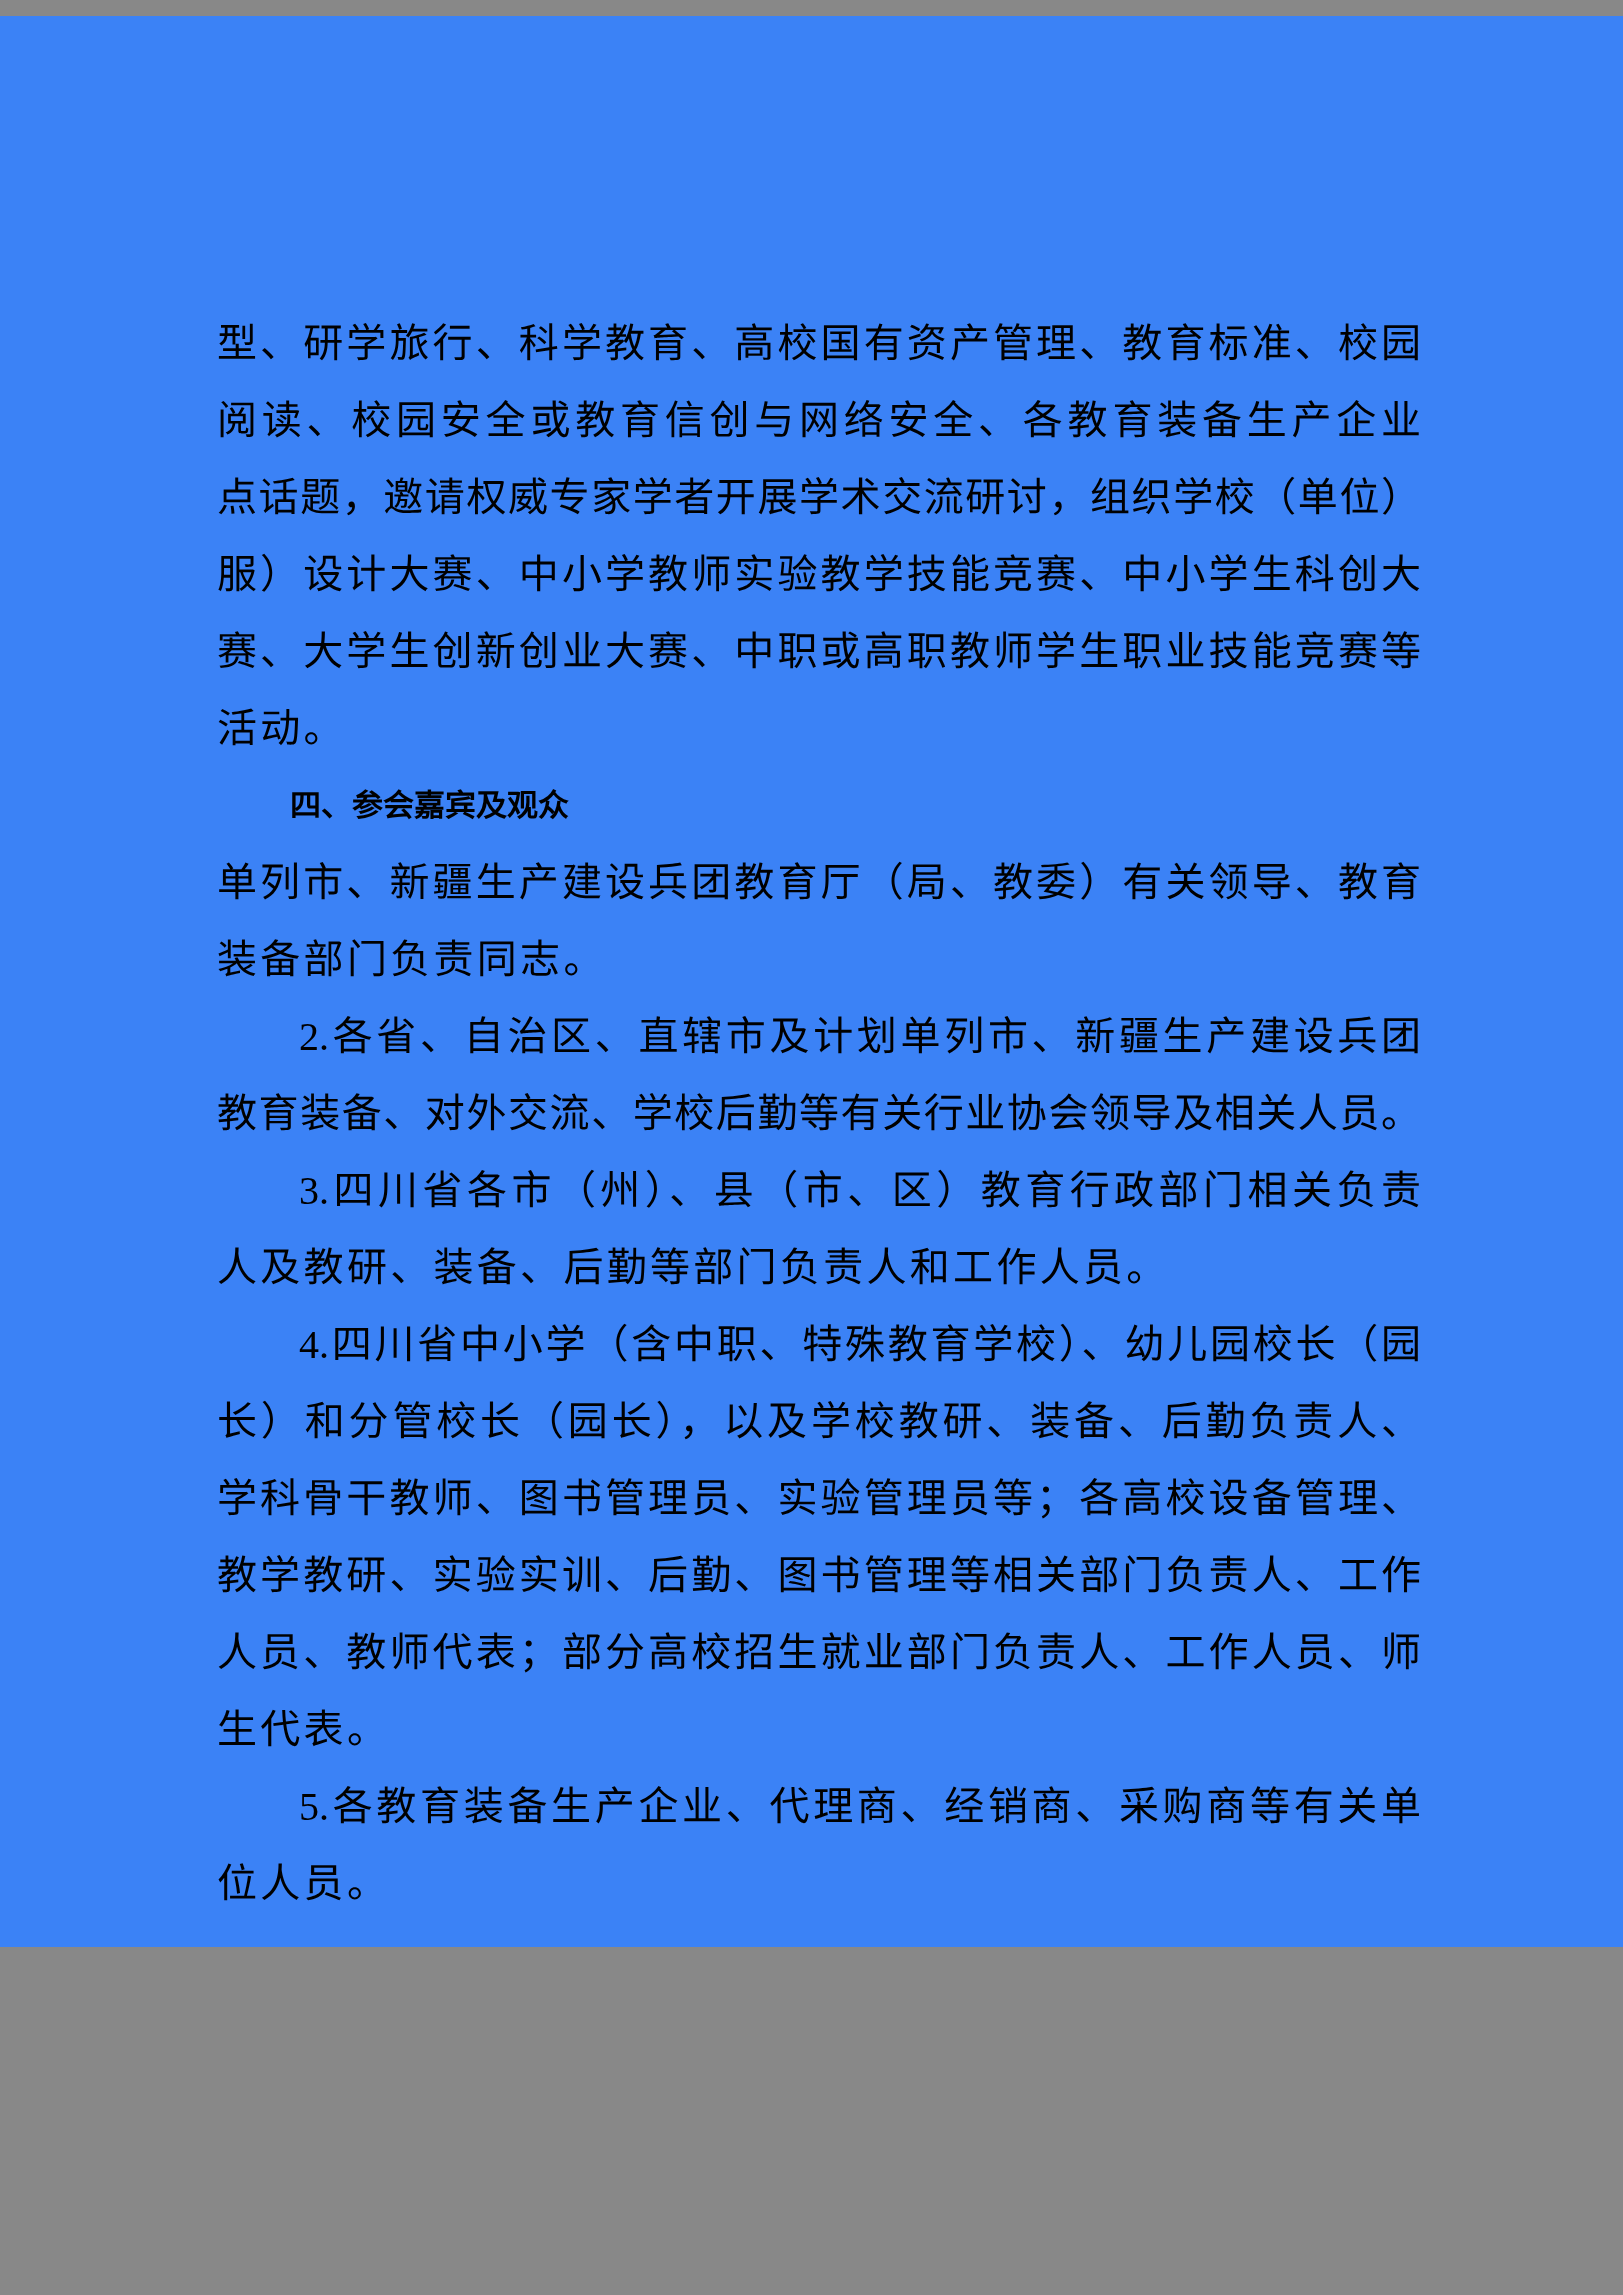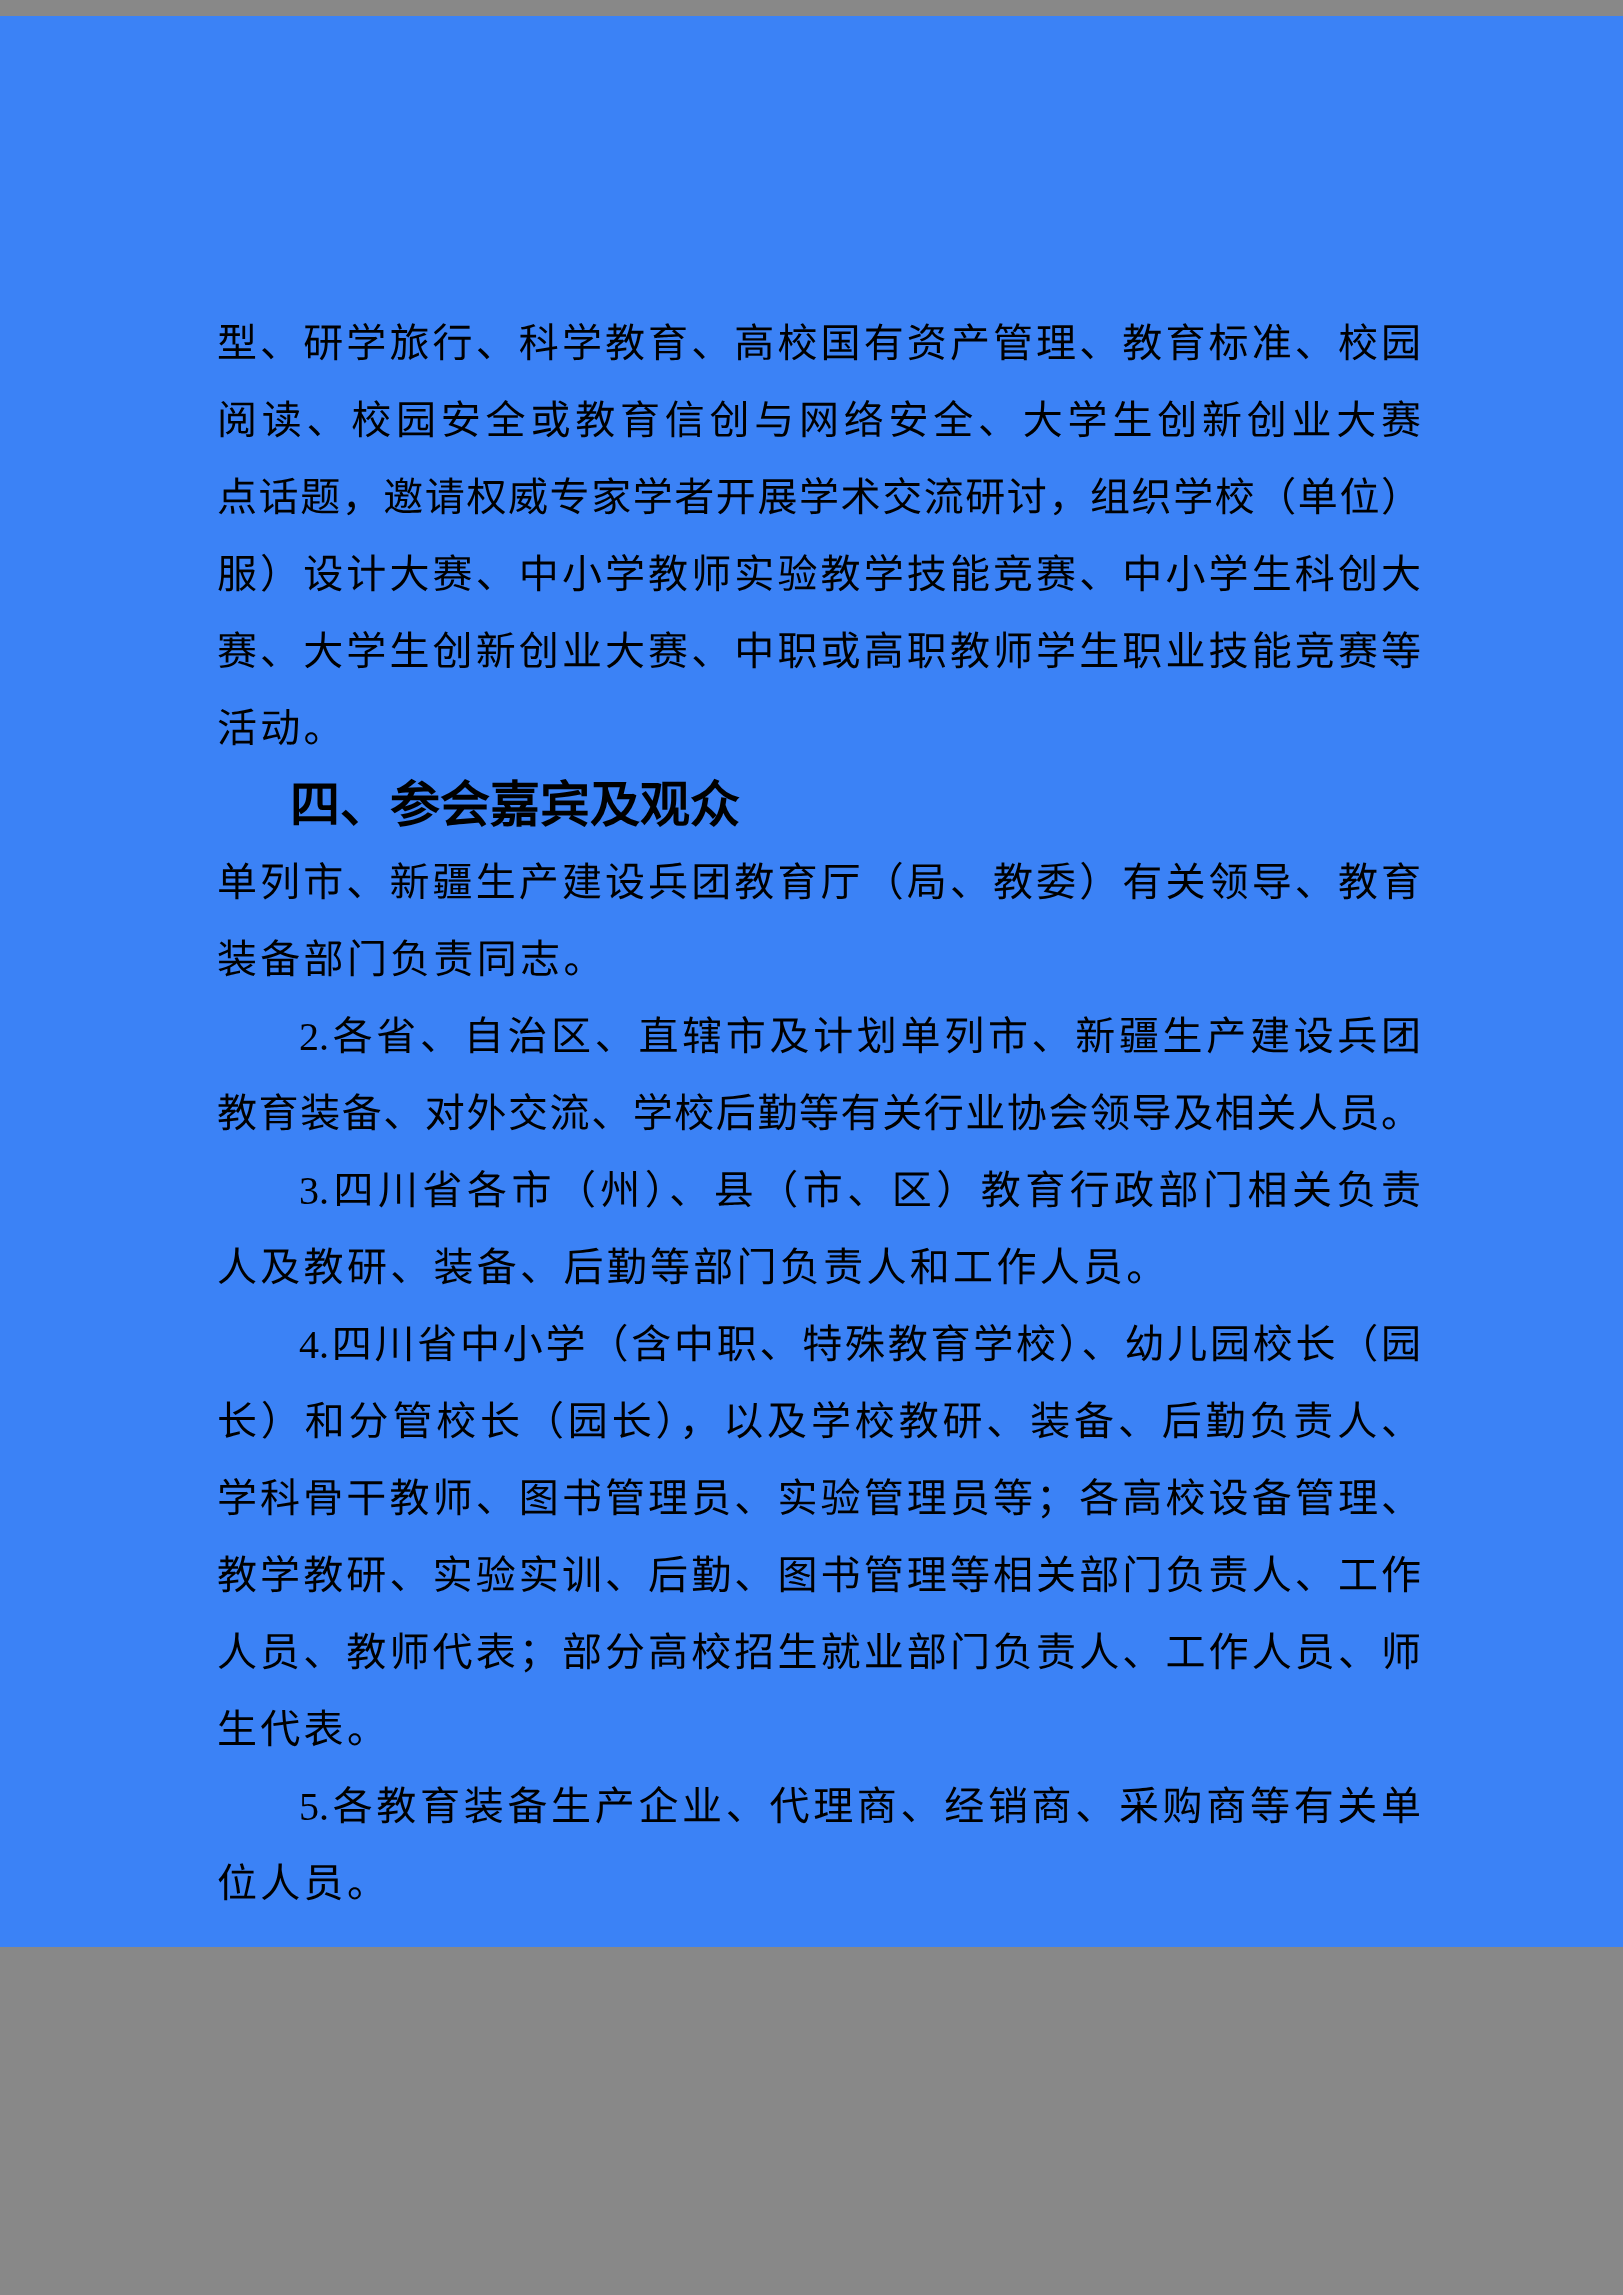--- a/index.html
+++ b/index.html
@@ -41,41 +41,41 @@
   }
   .line.indent {
     text-indent: 82px;
   }
   .line.heading {
     text-align: left;
     text-align-last: left;
     text-indent: 73px;
     font-family: "Liberation Sans", "DejaVu Sans", sans-serif;
     font-weight: bold;
-    font-size: 50px;
+    font-size: 31px;
   }
   .page-number {
     position: absolute;
     left: 0;
     top: 2128px;
     width: 100%;
     text-align: center;
     font-family: "Liberation Serif", "DejaVu Serif", serif;
     font-size: 25px;
     line-height: 27.5px;
     color: #000000;
   }
 </style>
 </head>
 <body>
 
 <div class="page">
   <div class="text-block">
     <div class="line full">型、研学旅行、科学教育、高校国有资产管理、教育标准、校园</div>
-    <div class="line full">阅读、校园安全或教育信创与网络安全、大学生创新创业大赛</div>
+    <div class="line full">阅读、校园安全或教育信创与网络安全、各教育装备生产企业</div>
     <div class="line full">点话题，邀请权威专家学者开展学术交流研讨，组织学校（单位）</div>
     <div class="line full">服）设计大赛、中小学教师实验教学技能竞赛、中小学生科创大</div>
     <div class="line full">赛、大学生创新创业大赛、中职或高职教师学生职业技能竞赛等</div>
     <div class="line end">活动。</div>
 
     <div class="line heading">四、参会嘉宾及观众</div>
 
     <div class="line full">单列市、新疆生产建设兵团教育厅（局、教委）有关领导、教育</div>
     <div class="line end">装备部门负责同志。</div>
     <div class="line full indent">2.各省、自治区、直辖市及计划单列市、新疆生产建设兵团</div>

